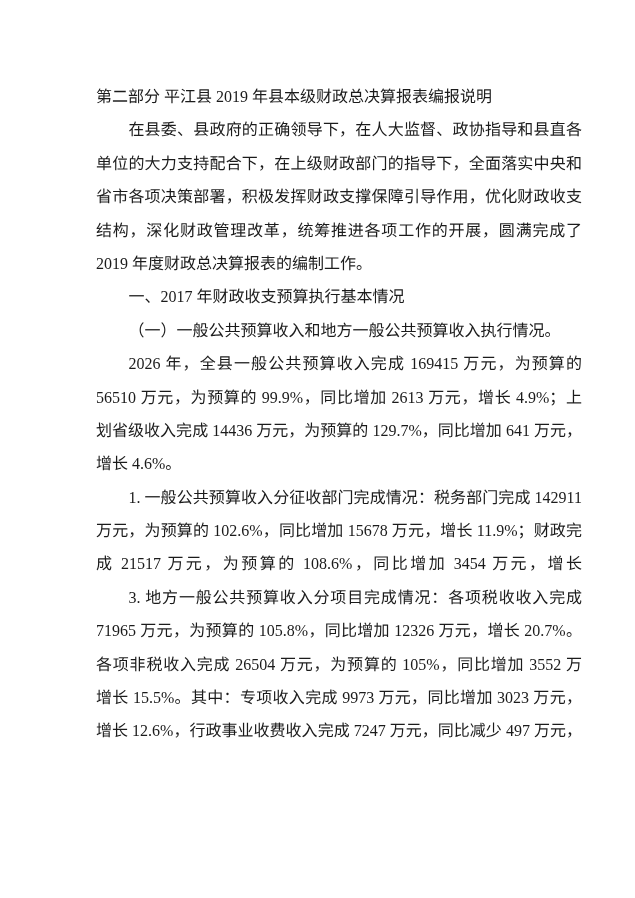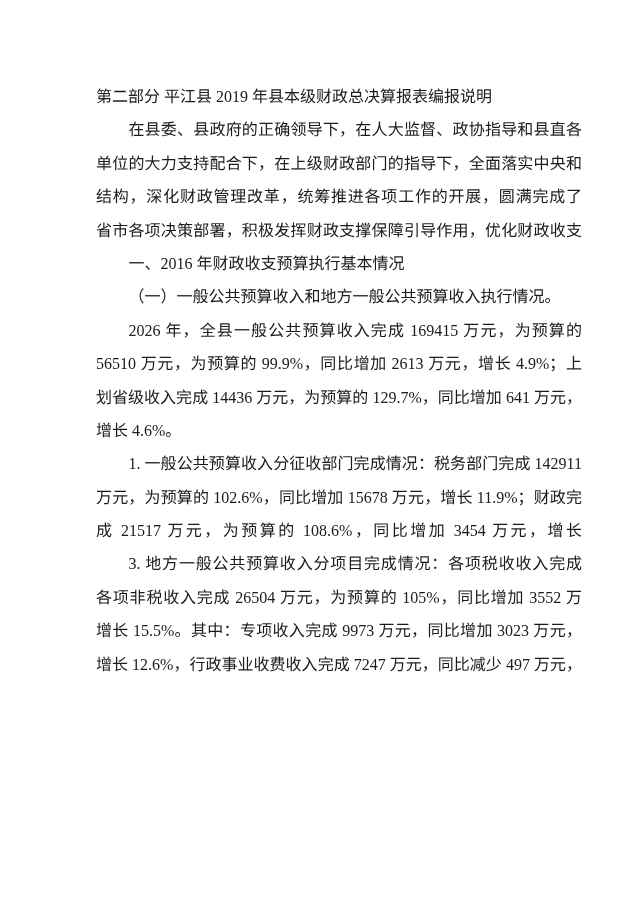--- a/index.html
+++ b/index.html
@@ -43,29 +43,31 @@
   }
 </style>
 </head>
 <body>
 
 <div class="page">
   <div class="textblock">
     <div class="line left">第二部分 平江县 2019 年县本级财政总决算报表编报说明</div>
     <div class="line indent">在县委、县政府的正确领导下，在人大监督、政协指导和县直各</div>
     <div class="line">单位的大力支持配合下，在上级财政部门的指导下，全面落实中央和</div>
+    <div class="line">省市各项决策部署，积极发挥财政支撑保障引导作用，优化财政收支</div>
     <div class="line">结构，深化财政管理改革，统筹推进各项工作的开展，圆满完成了</div>
-    <div class="line">省市各项决策部署，积极发挥财政支撑保障引导作用，优化财政收支</div>
-    <div class="line left indent">一、2016 年财政收支预算执行基本情况</div>
+    <div class="line left">2019 年度财政总决算报表的编制工作。</div>
+    <div class="line left indent">一、2017 年财政收支预算执行基本情况</div>
     <div class="line left indent">（一）一般公共预算收入和地方一般公共预算收入执行情况。</div>
     <div class="line indent">2026 年，全县一般公共预算收入完成 169415 万元，为预算的</div>
     <div class="line">56510 万元，为预算的 99.9%，同比增加 2613 万元，增长 4.9%；上</div>
     <div class="line">划省级收入完成 14436 万元，为预算的 129.7%，同比增加 641 万元，</div>
     <div class="line left">增长 4.6%。</div>
     <div class="line indent">1. 一般公共预算收入分征收部门完成情况：税务部门完成 142911</div>
     <div class="line">万元，为预算的 102.6%，同比增加 15678 万元，增长 11.9%；财政完</div>
     <div class="line">成 21517 万元，为预算的 108.6%，同比增加 3454 万元，增长 19.1%。</div>
     <div class="line indent">3. 地方一般公共预算收入分项目完成情况：各项税收收入完成</div>
+    <div class="line">71965 万元，为预算的 105.8%，同比增加 12326 万元，增长 20.7%。</div>
     <div class="line">各项非税收入完成 26504 万元，为预算的 105%，同比增加 3552 万元，</div>
     <div class="line">增长 15.5%。其中：专项收入完成 9973 万元，同比增加 3023 万元，</div>
     <div class="line">增长 12.6%，行政事业收费收入完成 7247 万元，同比减少 497 万元，</div>
   </div>
 </div>
 
 </body></html>

